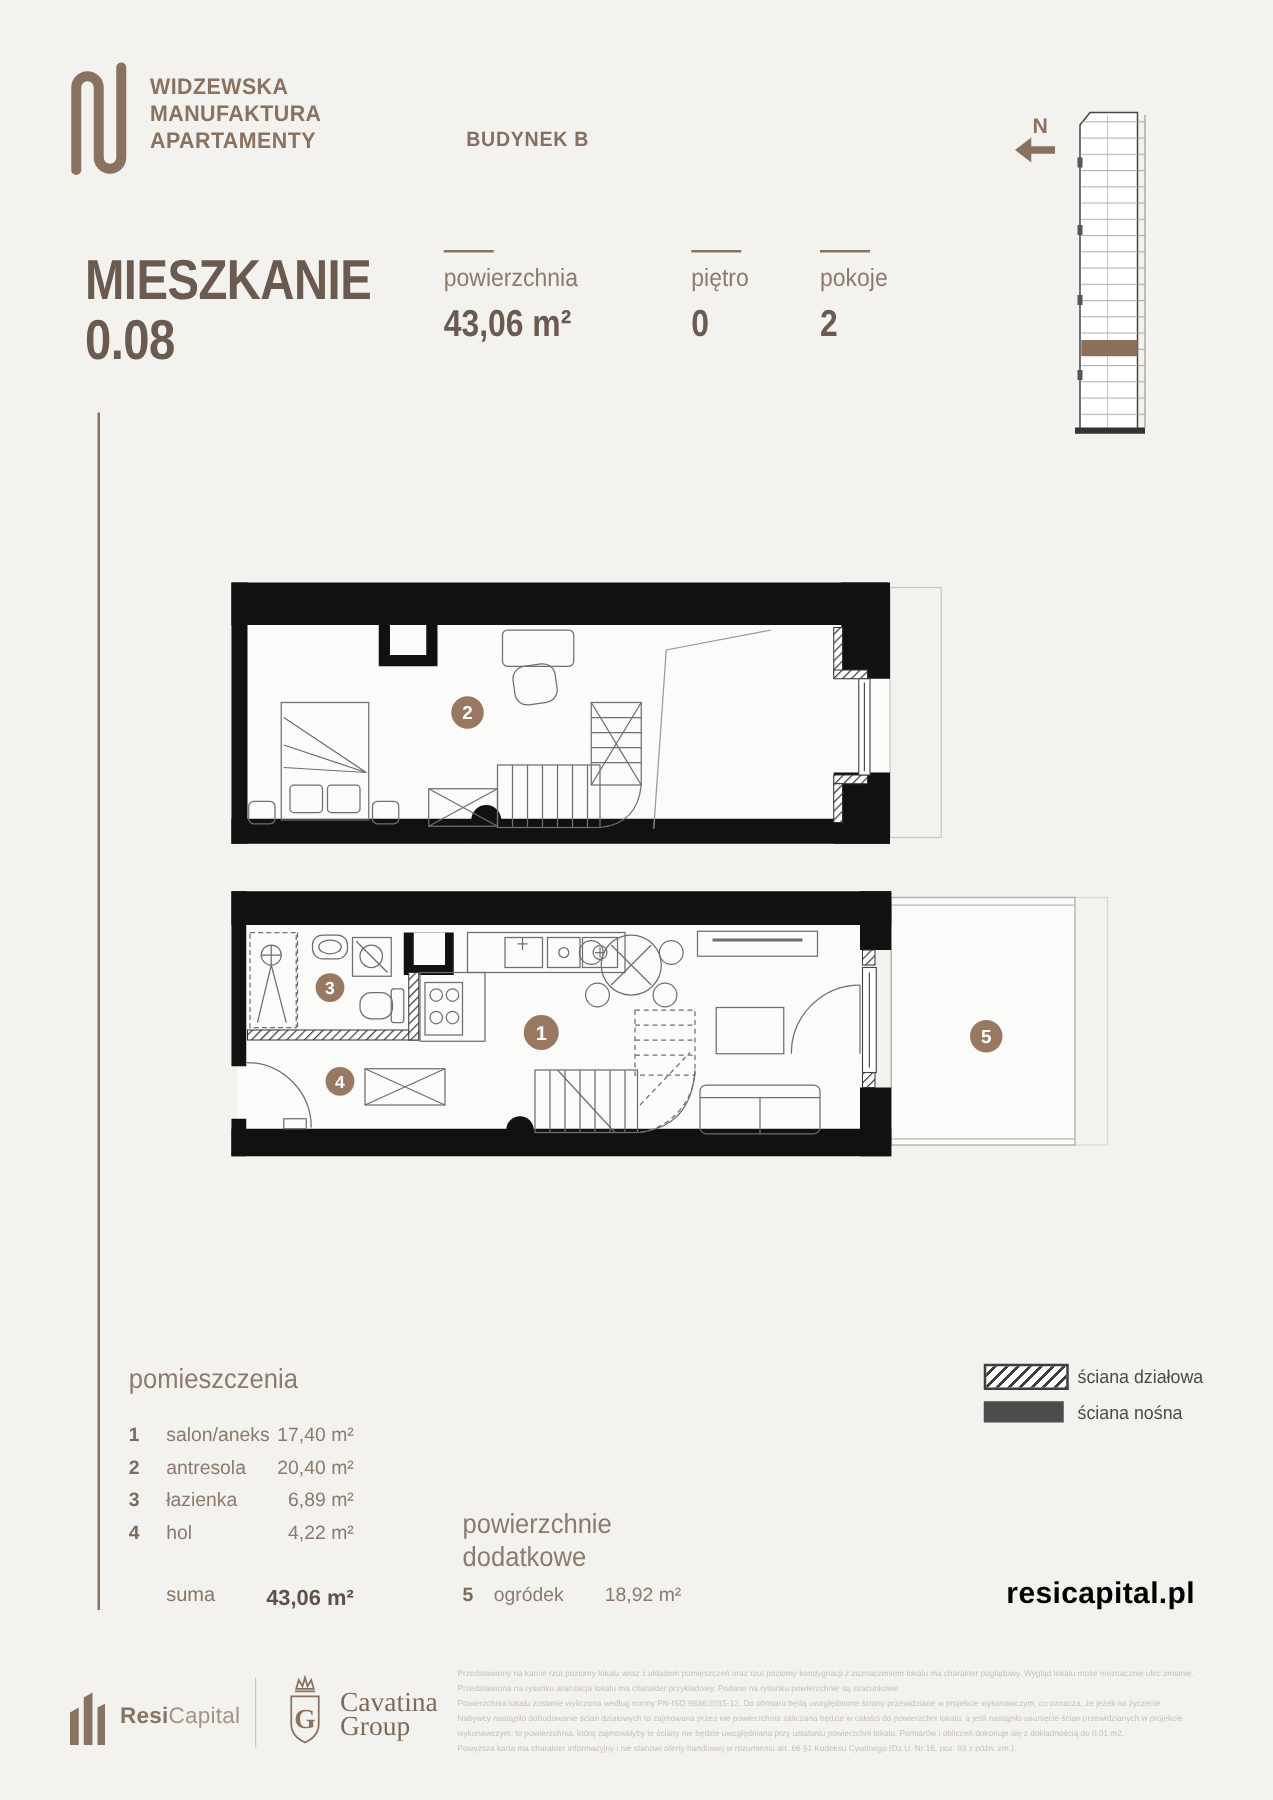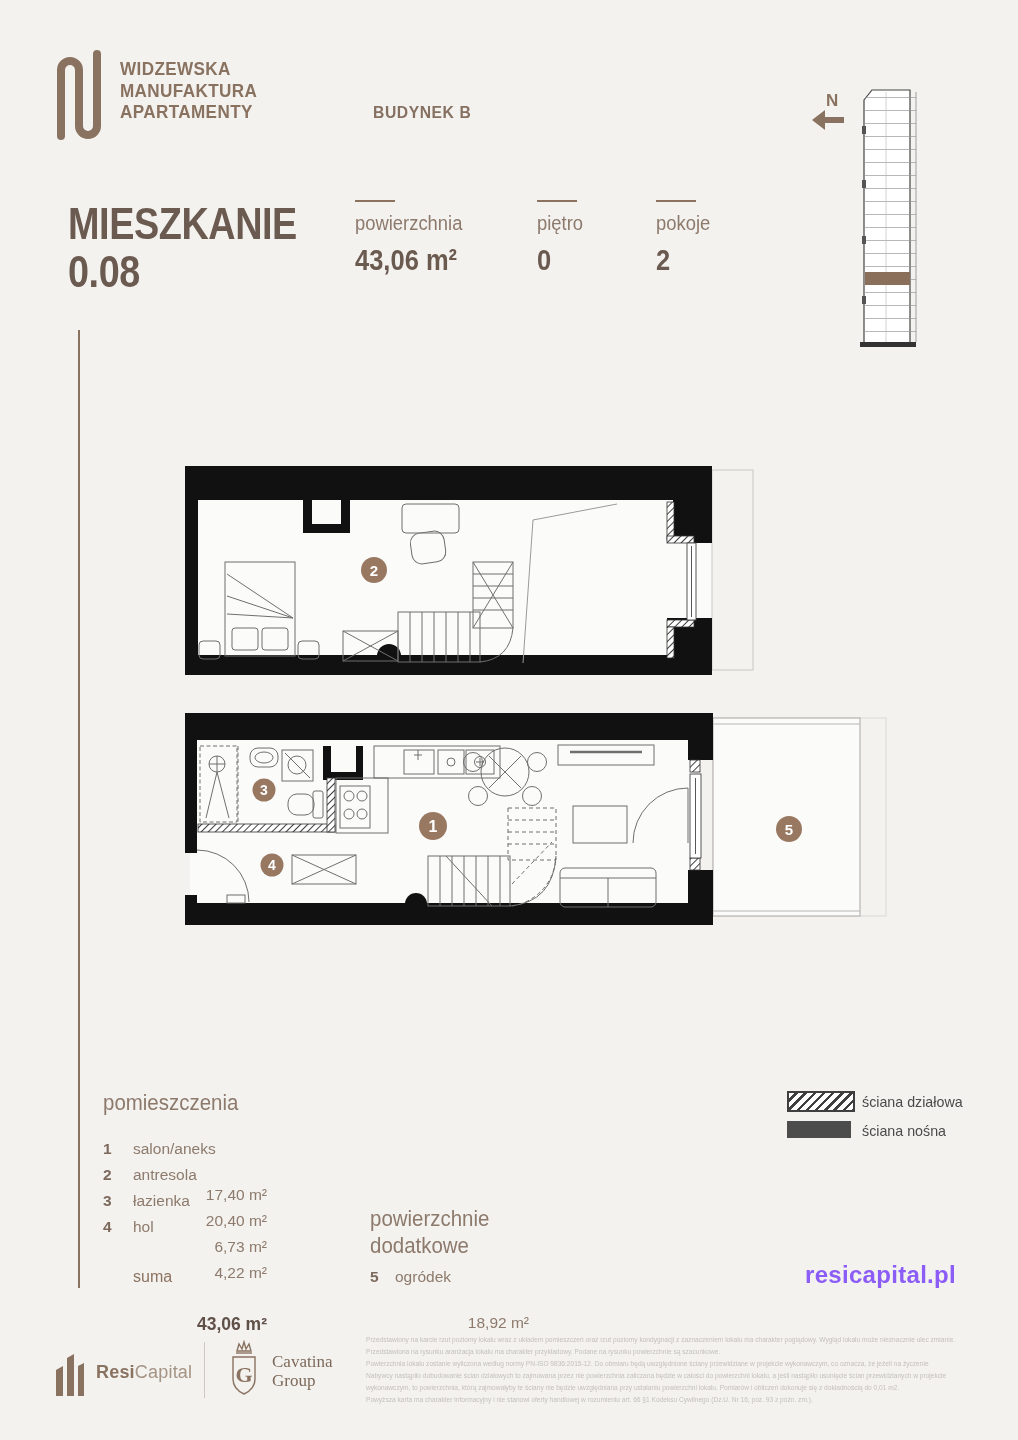--- a/index.html
+++ b/index.html
@@ -18,30 +18,30 @@
   
   .sw{width:64px;height:17px;}
   .sw-hatch{background:repeating-linear-gradient(135deg,#ffffff 0 4px,#3f3f3f 4px 6.5px);border:2px solid #3f3f3f;}
   .sw-solid{background:#4c4c4c;}
   .legend-lbl{color:#4a4a4a;font-size:15px;transform:scaleX(.95);transform-origin:left top;}
   
   .list-head{color:#8d7a6c;font-size:22px;transform:scaleX(.93);transform-origin:left top;}
   .room-row{height:26px;font-size:15.5px;color:#8d7a6c;width:180px;}
   .room-row .no{position:absolute;left:0;font-weight:bold;color:#7d6a5c;}
   .room-row .nm{position:absolute;left:30px;}
-  .room-row .ar{position:absolute;right:16px;margin-top:46px;}
+  .room-row .ar{position:absolute;right:0;}
   .suma-lbl{font-weight:normal;color:#8c7360;font-size:16px;}
   .suma-val{font-weight:bold;color:#5f5048;font-size:17.5px;}
-  .website{left:760px;top:1261px;width:196px;text-align:right;color:#8b5cf6;font-weight:bold;font-size:24px;letter-spacing:.3px;}
+  .website{left:760px;top:1261px;width:196px;text-align:right;color:#000000;font-weight:bold;font-size:24px;letter-spacing:.3px;}
   
   .resi-text{left:96px;top:1362px;font-size:18px;letter-spacing:.2px;}
   .resi-text .b{font-weight:bold;color:#8a7260;}
   .resi-text .l{color:#a59384;}
   .fdiv{left:204px;top:1342px;width:1px;height:56px;background:#cfc8c0;}
-  .cav-text{left:272px;top:1352px;font-family:"Liberation Serif",serif;font-size:17px;line-height:19px;color:#7d6a5a;}
+  .cav-text{left:272px;top:1352px;font-family:"Liberation Serif",serif;font-size:22px;line-height:19px;color:#7d6a5a;}
   .fineprint{left:366px;top:1334px;width:596px;color:#c5c1bc;font-size:6.6px;line-height:12px;white-space:nowrap;}
 </style>
 </head>
 <body>
 
 <svg class="abs" style="left:56px;top:40px" width="46" height="100" viewBox="0 0 46 100">
   <path d="M5 96 V30 a9 9 0 0 1 18 0 v56 a9 9 0 0 0 18 0 V14" fill="none" stroke="#8a7260" stroke-width="8" stroke-linecap="round"></path>
 </svg>
 <div class="abs logo-text">
   <div>WIDZEWSKA</div>
@@ -53,21 +53,21 @@
 <div class="abs title">
   <div>MIESZKANIE</div>
   <div>0.08</div>
 </div>
 
 <div class="abs stat" style="left:355px">
   <span class="rule"></span>
   <span class="lbl">powierzchnia</span>
   <span class="val">43,06 m²</span>
 </div>
-<div class="abs stat" style="left:537px">
+<div class="abs stat" style="left:553px">
   <span class="rule"></span>
   <span class="lbl">piętro</span>
   <span class="val">0</span>
 </div>
 <div class="abs stat" style="left:656px">
   <span class="rule"></span>
   <span class="lbl">pokoje</span>
   <span class="val">2</span>
 </div>
 
@@ -313,21 +313,21 @@
   <span class="ar">17,40 m²</span>
 </div>
 <div class="abs room-row" style="left:103px;top:1166px">
   <span class="no">2</span>
   <span class="nm">antresola</span>
   <span class="ar">20,40 m²</span>
 </div>
 <div class="abs room-row" style="left:103px;top:1192px">
   <span class="no">3</span>
   <span class="nm">łazienka</span>
-  <span class="ar">6,73 m²</span>
+  <span class="ar">6,89 m²</span>
 </div>
 <div class="abs room-row" style="left:103px;top:1218px">
   <span class="no">4</span>
   <span class="nm">hol</span>
   <span class="ar">4,22 m²</span>
 </div>
 <div class="abs room-row" style="left:103px;top:1268px">
   <span class="nm suma-lbl">suma</span>
   <span class="ar suma-val">43,06 m²</span>
 </div>

